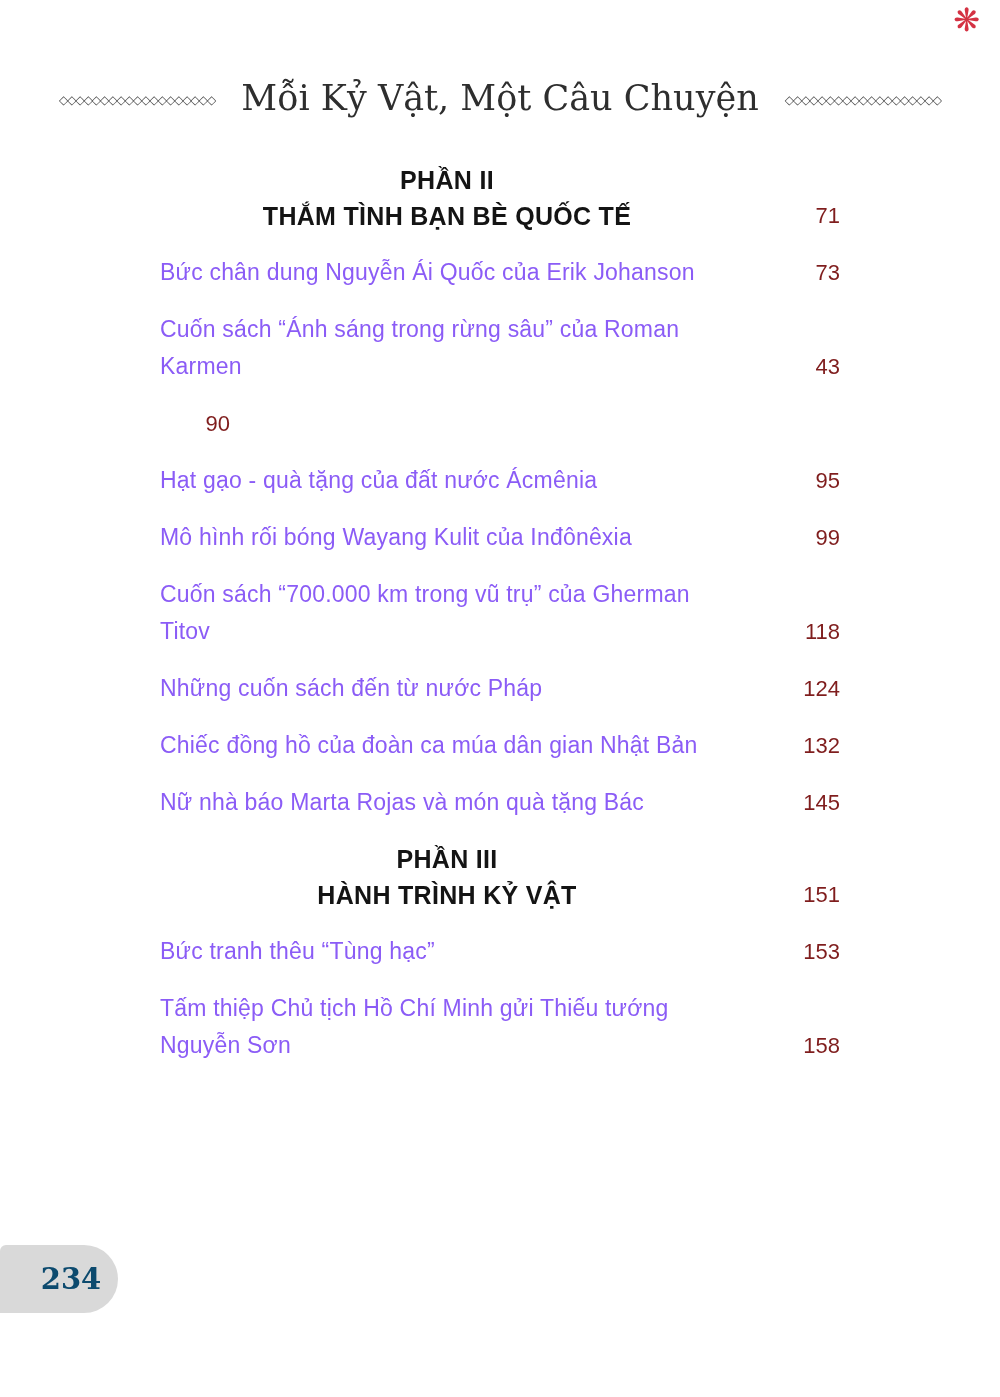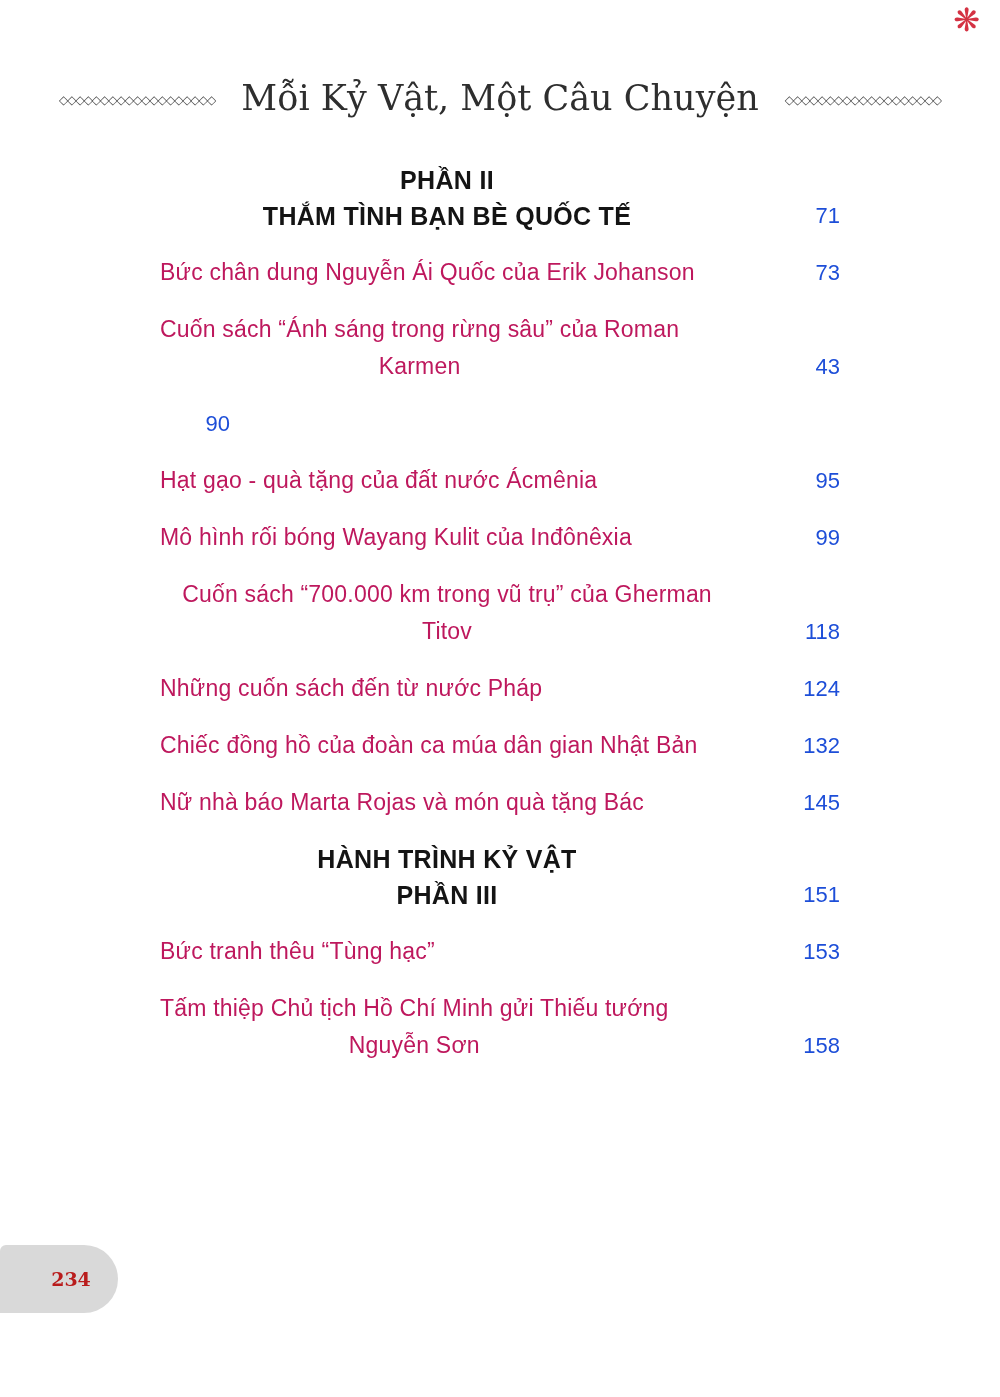--- a/index.html
+++ b/index.html
@@ -55,28 +55,27 @@
   .row {
     display: flex;
     justify-content: space-between;
     align-items: flex-end;
     margin-bottom: 20px;
     gap: 36px;
   }
   .row .title {
     font-size: 23px;
     line-height: 37px;
-    color: #be185d;
+    color: #8b5cf6;
     letter-spacing: 0.2px;
-    text-align: center;
   }
   .row .pg {
     font-size: 22px;
     line-height: 37px;
-    color: #1d4ed8;
+    color: #7f1d1d;
     width: 70px;
     text-align: right;
     flex-shrink: 0;
   }
   .row.section .title {
     flex: 1;
     text-align: center;
     font-weight: bold;
     font-size: 25px;
     line-height: 36px;
@@ -94,22 +93,22 @@
     border-radius: 6px 34px 34px 0;
     display: flex;
     align-items: center;
     justify-content: center;
     padding-left: 24px;
     box-sizing: border-box;
   }
   .folio span {
     font-family: "DejaVu Serif", serif;
     font-weight: bold;
-    font-size: 19px;
-    color: #b91c1c;
+    font-size: 29px;
+    color: #0c4a6e;
   }
 </style>
 </head>
 <body>
 
 <div class="page">
 
   <div class="corner-icon">❋</div>
 
   <div class="running-head">
@@ -173,22 +172,22 @@
         <div class="pg">132</div>
       </div>
       <div class="row entry">
         <div class="title">
           <div>Nữ nhà báo Marta Rojas và món quà tặng Bác</div>
         </div>
         <div class="pg">145</div>
       </div>
       <div class="row section">
         <div class="title">
+          <div>PHẦN III</div>
           <div>HÀNH TRÌNH KỶ VẬT</div>
-          <div>PHẦN III</div>
         </div>
         <div class="pg">151</div>
       </div>
       <div class="row entry">
         <div class="title">
           <div>Bức tranh thêu “Tùng hạc”</div>
         </div>
         <div class="pg">153</div>
       </div>
       <div class="row entry">

